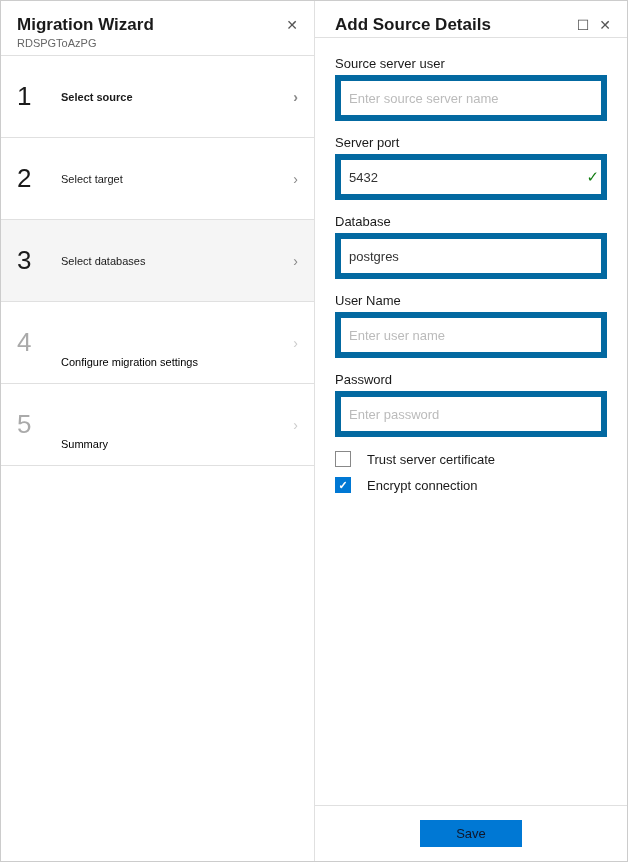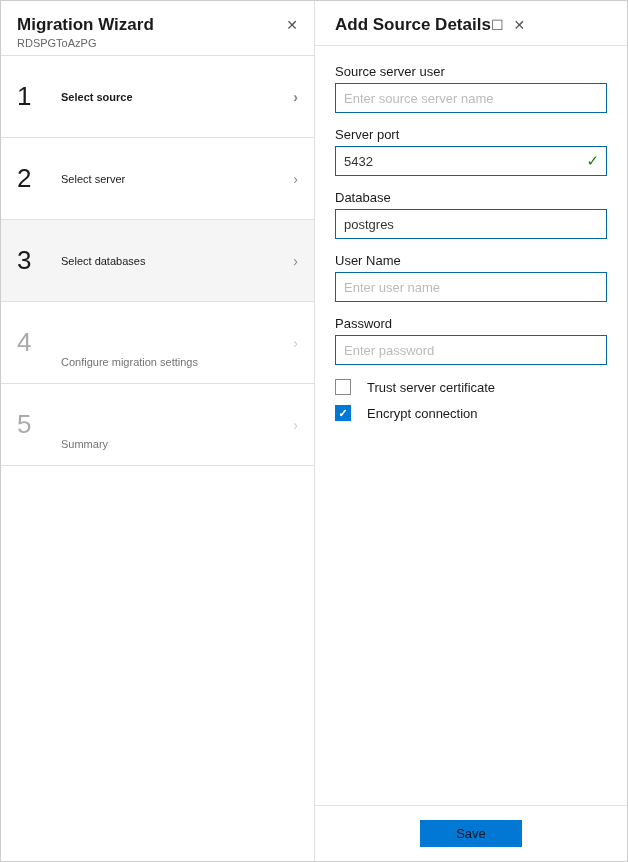--- a/index.html
+++ b/index.html
@@ -90,43 +90,44 @@
     .step-number.dim {
       color: #aaa;
     }
     .step-label {
       font-size: 11px;
       color: #1a1a1a;
       margin-left: 12px;
       flex: 1;
     }
     .step-label.dim {
-      color: #737373;
+      color: #000000;
       margin-top: 39px;
     }
     .step-chevron {
       font-size: 14px;
       color: #888;
       margin-left: auto;
     }
     .step-chevron.dim {
       color: #ccc;
     }
 
     
     .right-panel {
       flex: 1;
       display: flex;
       flex-direction: column;
       background: #fff;
     }
     .right-header {
-      padding: 14px 16px 10px 20px;
+      padding: 14px 16px 2px 20px;
       border-bottom: 1px solid #e0e0e0;
       display: flex;
+      justify-content: space-between;
       align-items: center;
     }
     .right-title {
       font-size: 17px;
       font-weight: 600;
       color: #1a1a1a;
     }
     .right-header-icons {
       display: flex;
       gap: 10px;
@@ -147,22 +148,22 @@
     }
     .form-label {
       font-size: 13px;
       color: #1a1a1a;
       margin-bottom: 4px;
       display: block;
       font-weight: 400;
     }
     .form-input {
       width: 100%;
-      height: 30px;
-      border: 1px solid #0369a1;
+      height: 46px;
+      border: 6px solid #0369a1;
       padding: 4px 8px;
       font-size: 13px;
       color: #333;
       outline: none;
       background: #fff;
     }
     .form-input::placeholder {
       color: #bbb;
     }
     .input-with-icon {
@@ -242,21 +243,21 @@
     <div class="wizard-steps">
 
       <div class="step-item active">
         <span class="step-number">1</span>
         <span class="step-label">Select source</span>
         <span class="step-chevron">›</span>
       </div>
 
       <div class="step-item inactive">
         <span class="step-number">2</span>
-        <span class="step-label">Select server</span>
+        <span class="step-label">Select target</span>
         <span class="step-chevron">›</span>
       </div>
 
       <div class="step-item highlighted">
         <span class="step-number">3</span>
         <span class="step-label">Select databases</span>
         <span class="step-chevron">›</span>
       </div>
 
       <div class="step-item inactive">

